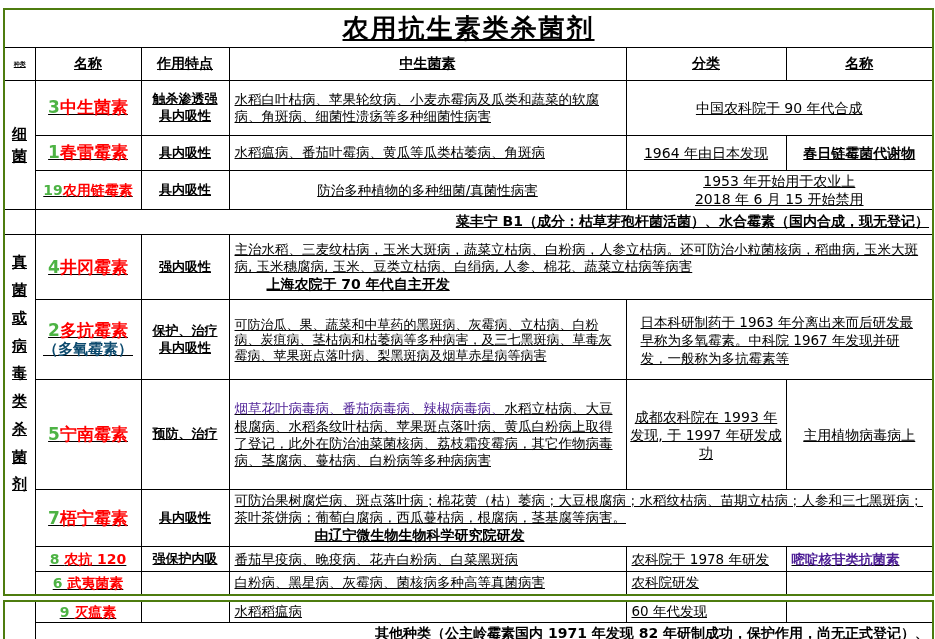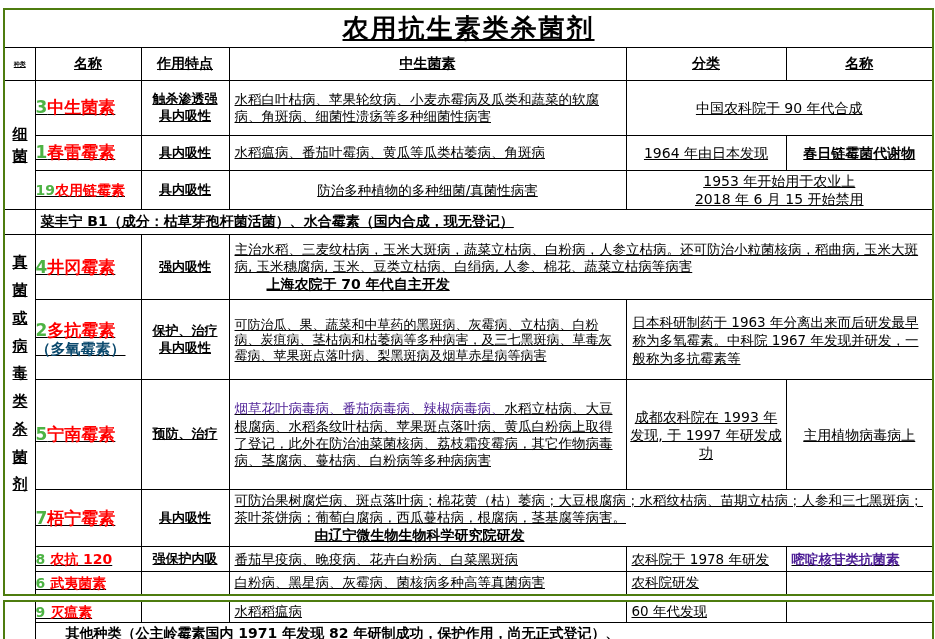--- a/index.html
+++ b/index.html
@@ -25,47 +25,47 @@
   .outer { border: 2px solid #4d7c0f; text-decoration: underline; }
   .title {
     font-size: 26px;
     font-weight: bold;
     text-align: center;
     font-family: "DejaVu Serif", serif;
     letter-spacing: 2px;
   }
   .hdr { font-weight: bold; text-align: center; font-size: 14px; }
   .hdr-tiny { font-size: 6px; font-weight: bold; text-align: center; padding: 0; }
-  .name-cell { text-align: left; line-height: 1.15; padding: 0; }
+  .name-cell { text-align: center; line-height: 1.15; padding: 0; }
   .num  { color: #4db344; font-weight: bold; font-size: 17px; }
   .nm   { color: #ff0000; font-weight: bold; font-size: 17px; }
   .nm-sm .num, .nm-sm .nm { font-size: 14px; }
   .alias { color: #0c4a6e; font-weight: bold; font-size: 15px; display: block; }
   .trait { font-weight: bold; text-align: center; font-size: 13px; line-height: 1.3; }
   .target { font-size: 13.5px; line-height: 1.28; text-align: left; padding: 1px 5px; }
   .tight { line-height: 1.18; font-size: 13px; }
   .note { text-align: center; font-size: 14px; line-height: 1.3; margin-top: 38px; }
-  .note-left { text-align: left; font-size: 13.5px; line-height: 1.35; padding: 1px 6px; }
+  .note-left { text-align: left; font-size: 13.5px; line-height: 1.35; padding: 1px 14px; }
   .center { text-align: center; }
   .pre { white-space: pre-line; }
   .b { font-weight: bold; }
   .red { color: #4c1d95; }
   .bold-line { font-weight: bold; font-size: 14px; }
   .ind30 { padding-left: 32px; }
   .ind80 { padding-left: 80px; }
   .vlabel {
     font-weight: bold;
     font-size: 15px;
-    text-align: right;
+    text-align: left;
     word-break: break-all;
     padding: 0 7px;
   }
   .v-short { line-height: 1.5; }
   .v-long  { line-height: 1.85; padding-top: 14px; vertical-align: top; }
-  .merged-row { font-weight: bold; font-size: 14px; text-align: left; padding-left: 5px; margin-left: 29px; }
+  .merged-row { font-weight: bold; font-size: 14px; text-align: right; padding-left: 5px; margin-left: 29px; }
   .gap { height: 4px; }
 </style>
 </head>
 <body>
 
 <table class="t outer">
   <colgroup>
     <col style="width:31px">
       <col style="width:106px">
       <col style="width:88px">

